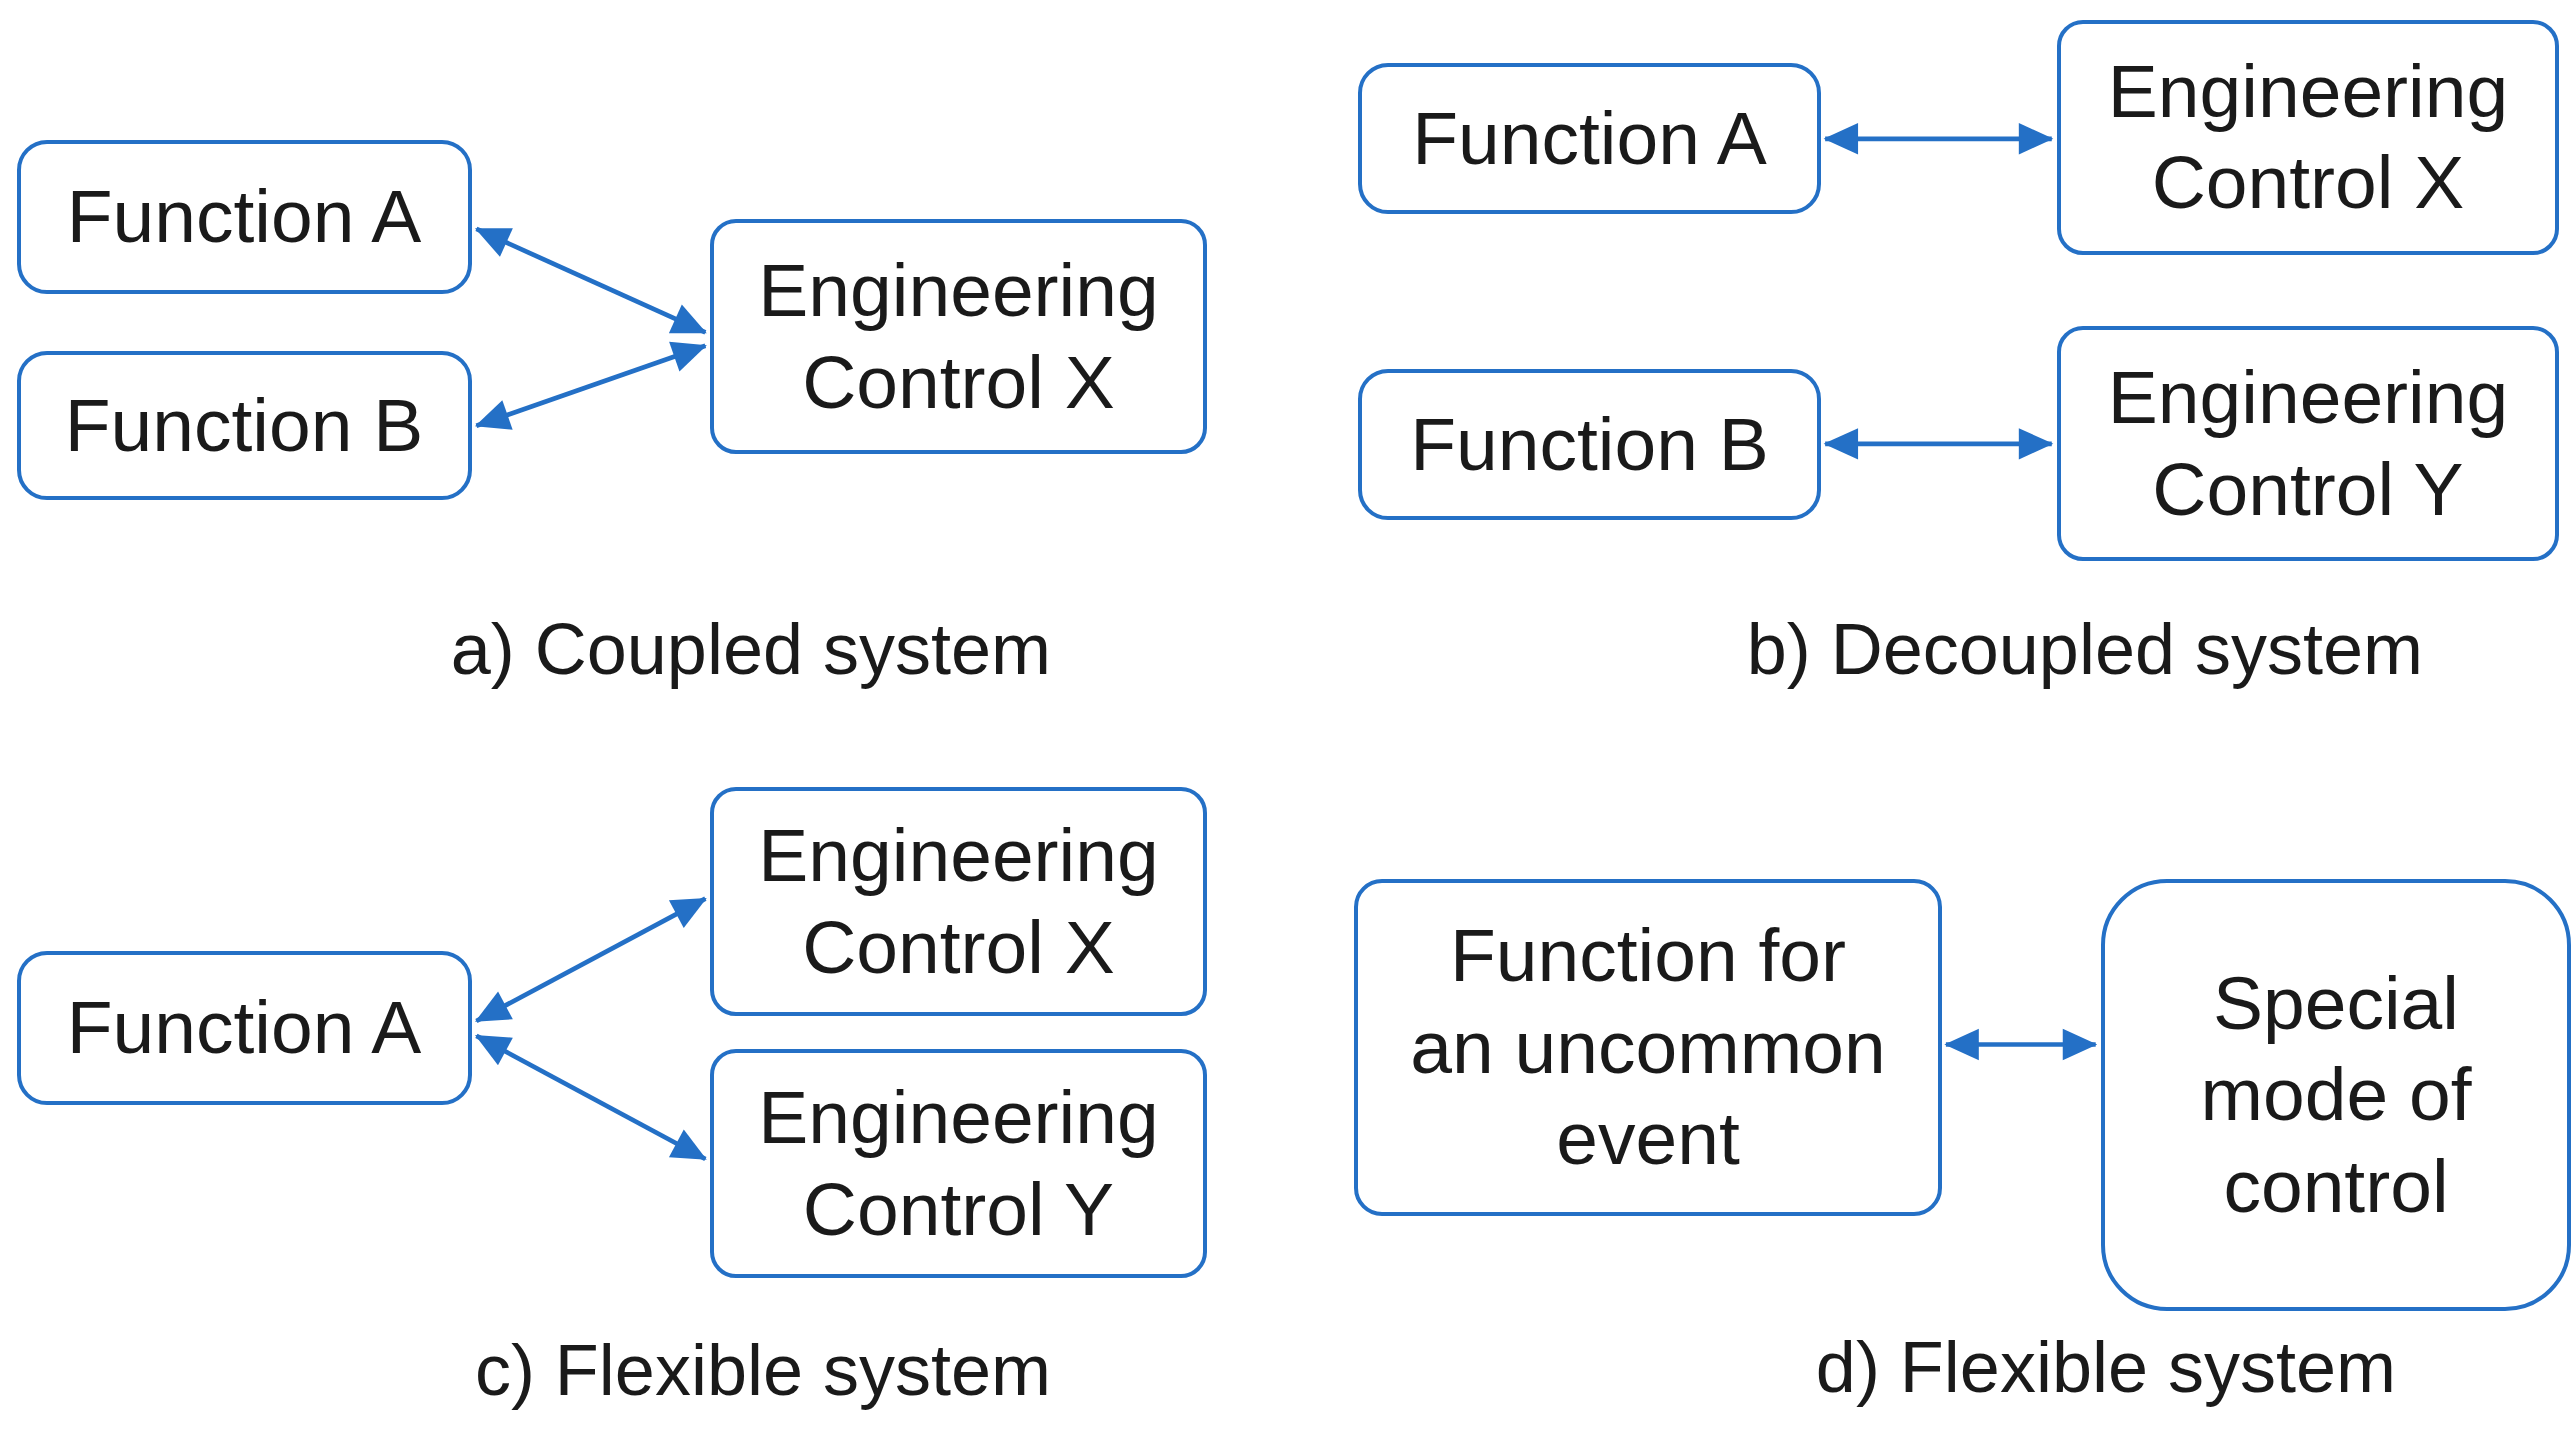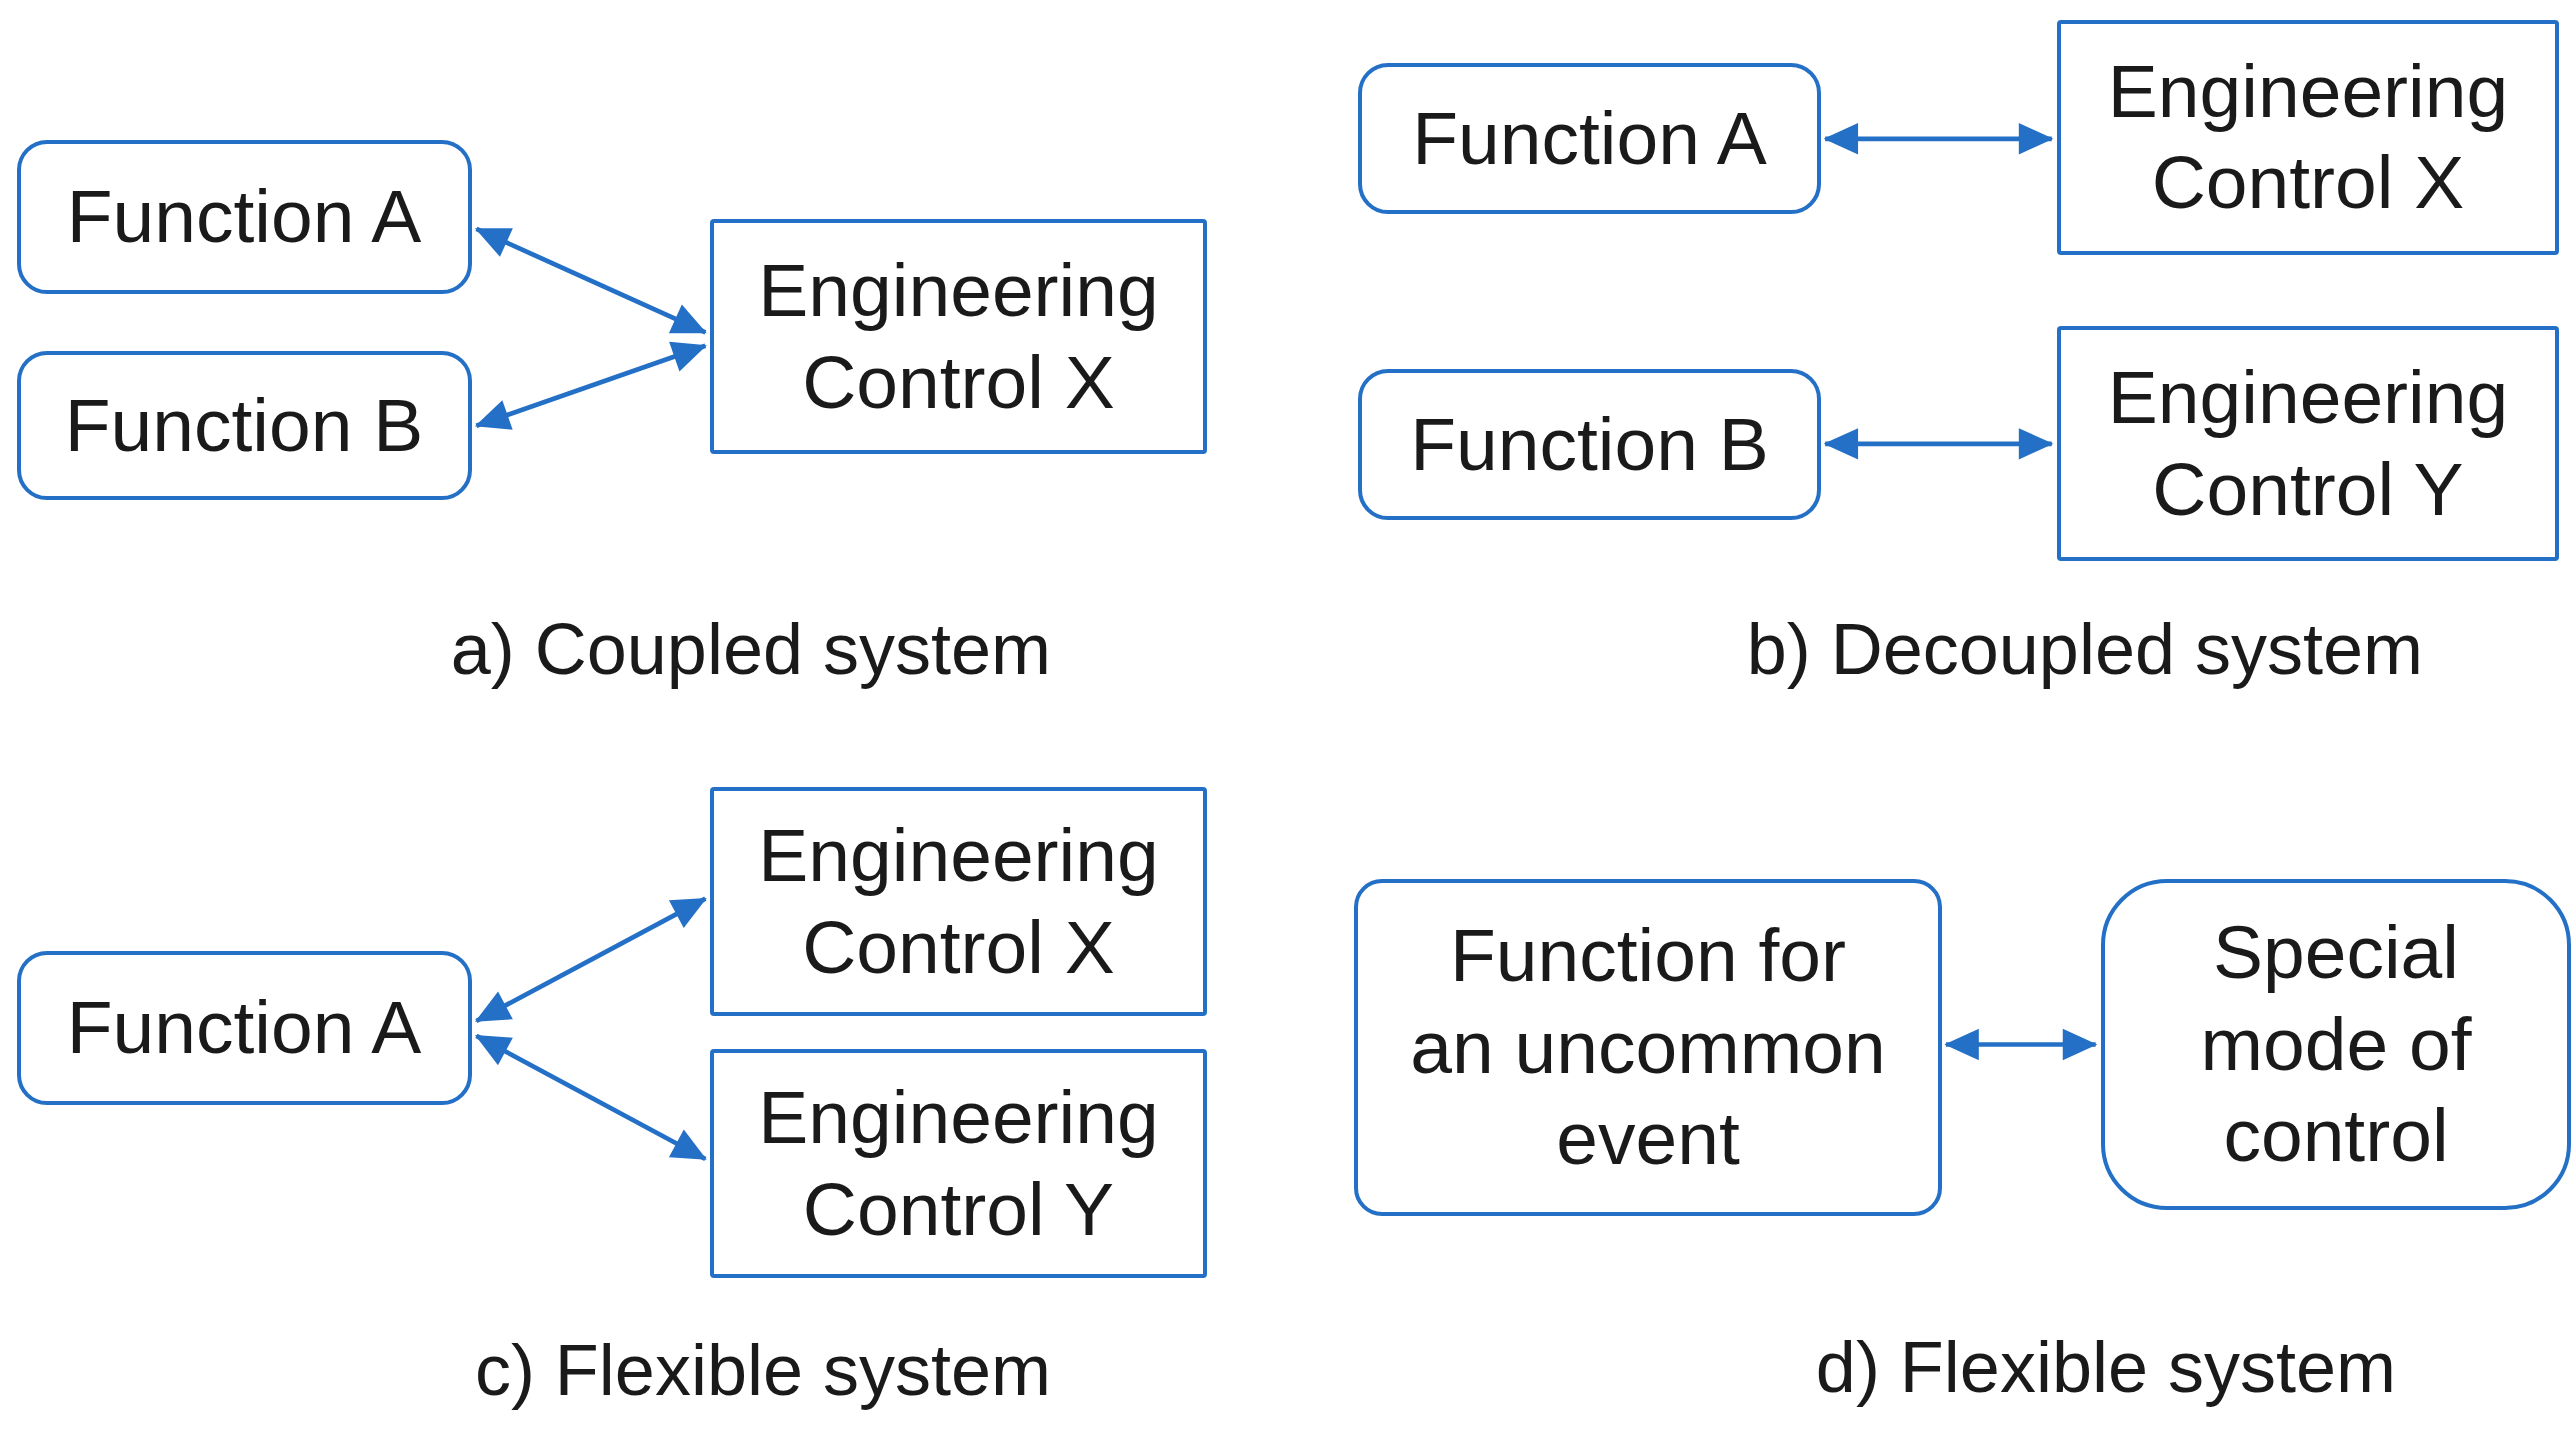--- a/index.html
+++ b/index.html
@@ -22,21 +22,21 @@
     justify-content: center;
     text-align: center;
   }
   .box .label {
     white-space: pre-line;
     color: var(--text, #1a1a1a);
     font-size: 75px;
     line-height: 1.22;
   }
   .box.r-small  { border-radius: 30px; }
-  .box.r-medium { border-radius: 4px; }
+  .box.r-medium { border-radius: 26px; }
   .box.r-large  { border-radius: 66px; }
   .caption {
     position: absolute;
     color: var(--text, #1a1a1a);
     font-size: 72px;
     line-height: 1.2;
     text-align: right;
   }
   svg.arrows {
     position: absolute;
@@ -113,21 +113,21 @@
     <div class="label">Engineering
 Control Y</div>
   </div>
   <div class="caption" style="left:110px; top:1327px; width:941px;">c) Flexible system</div>
 
   <div class="box r-large" style="left:1354px; top:879px; width:588px; height:337px;border-radius:28px;">
     <div class="label">Function for
 an uncommon
 event</div>
   </div>
-  <div class="box r-large" style="left:2101px; top:879px; width:470px; height:331px;">
+  <div class="box r-large" style="left:2101px; top:879px; width:470px; height:432px;">
     <div class="label">Special
 mode of
 control</div>
   </div>
   <div class="caption" style="left:1455px; top:1324px; width:941px;">d) Flexible system</div>
 
 </div>
 
 
 </body></html>

